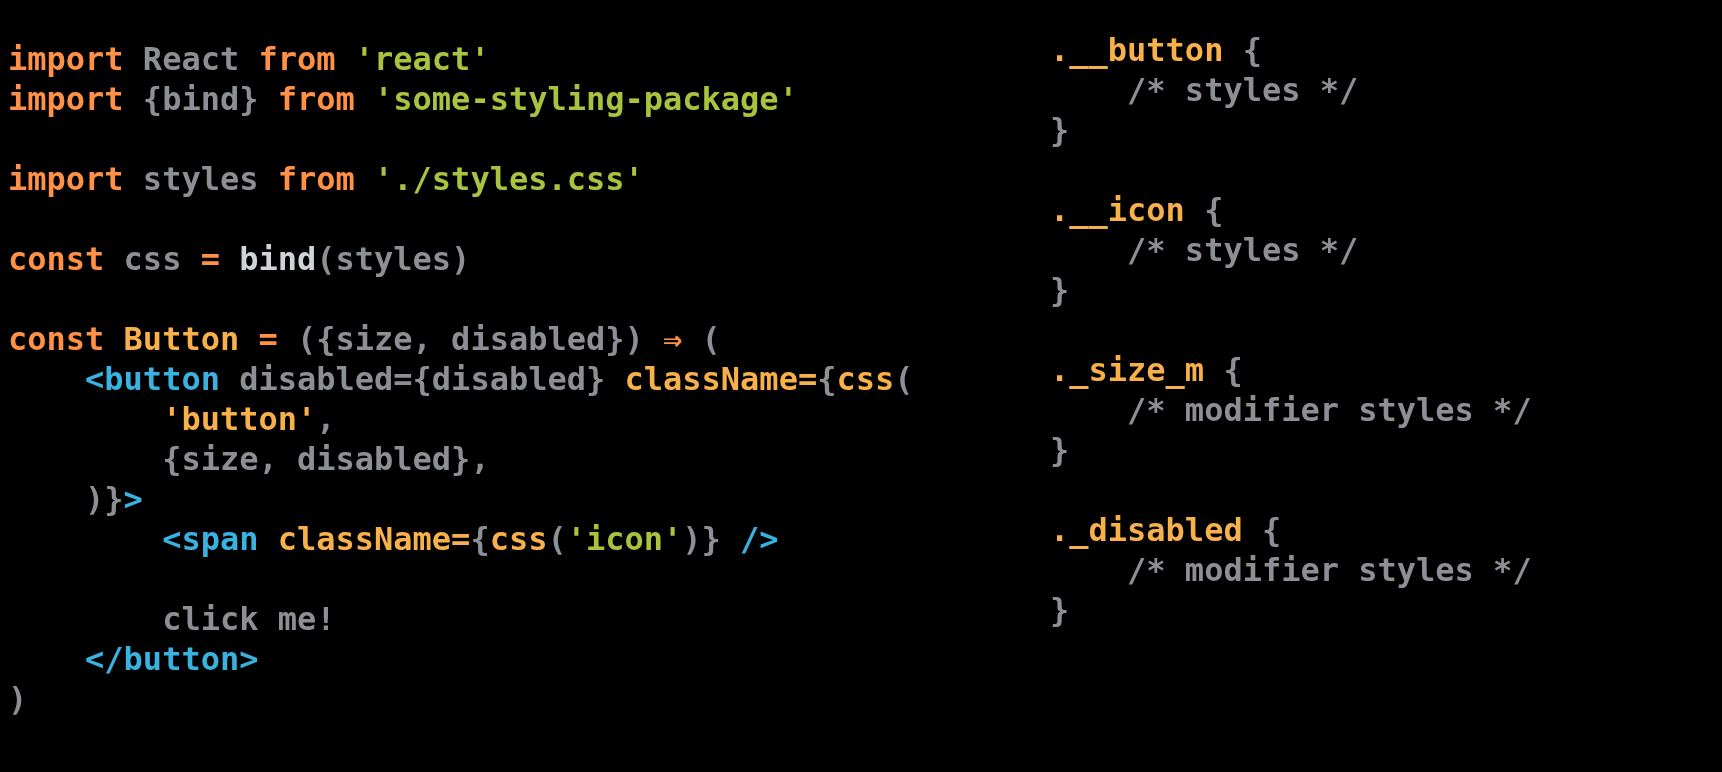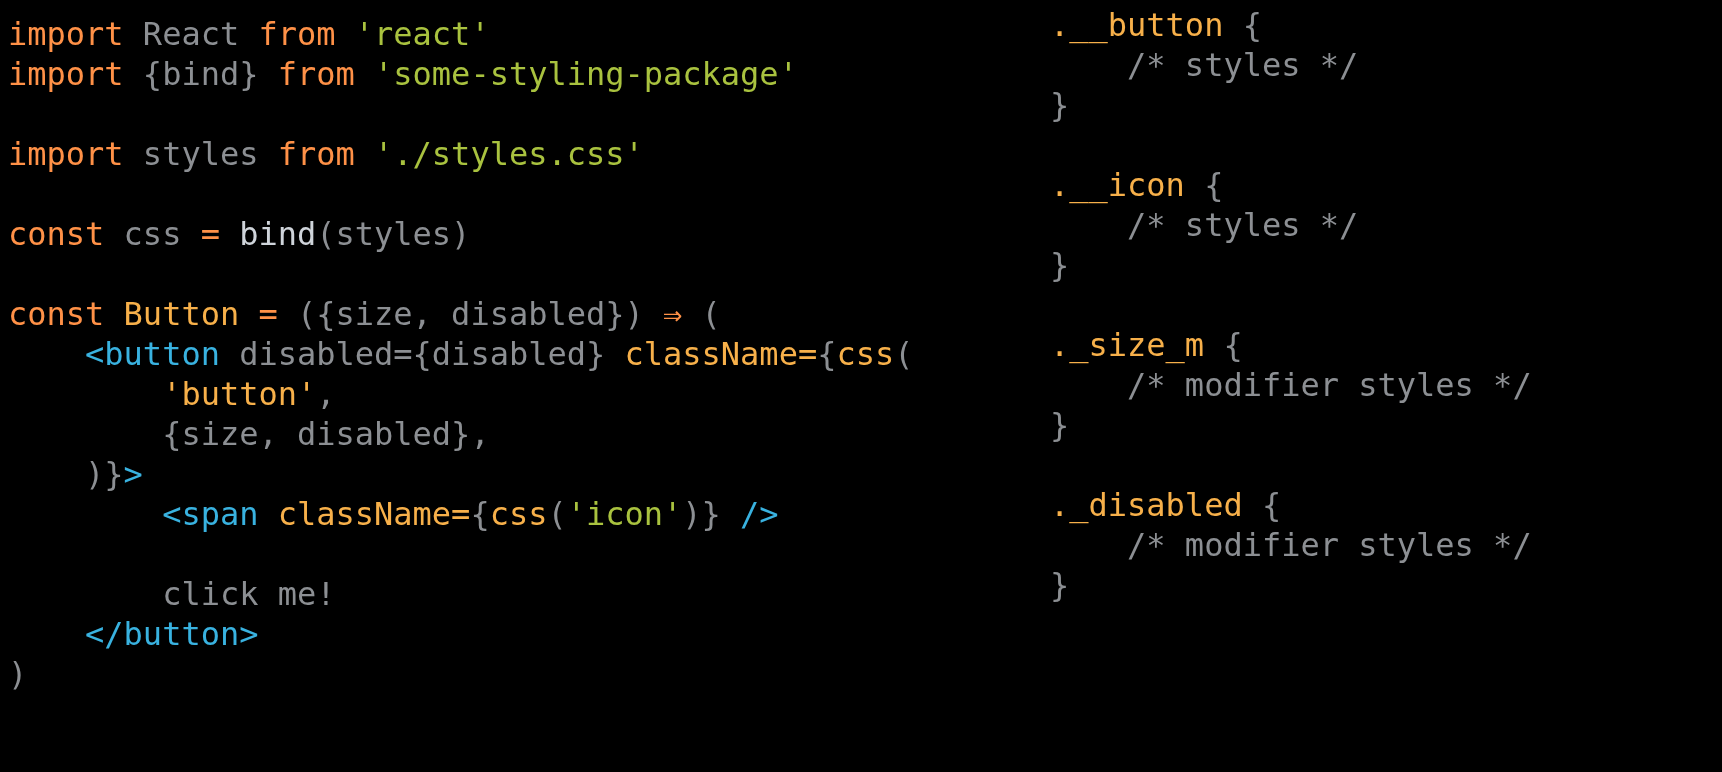--- a/index.html
+++ b/index.html
@@ -10,24 +10,25 @@
   body {
     width: 1722px;
     height: 772px;
     position: relative;
     overflow: hidden;
     font-family: "DejaVu Sans Mono", monospace;
   }
   .code-panel {
     position: absolute;
     font-family: "DejaVu Sans Mono", monospace;
-    font-weight: normal;
+    font-weight: bold;
     font-size: 32px;
     line-height: 40px;
     white-space: pre;
+    margin-top: 25px;
   }
   #jsx-panel {
     left: 8px;
     top: 14px;
   }
   #css-panel {
     left: 1050px;
     top: 5px;
   }
   .code-line {

